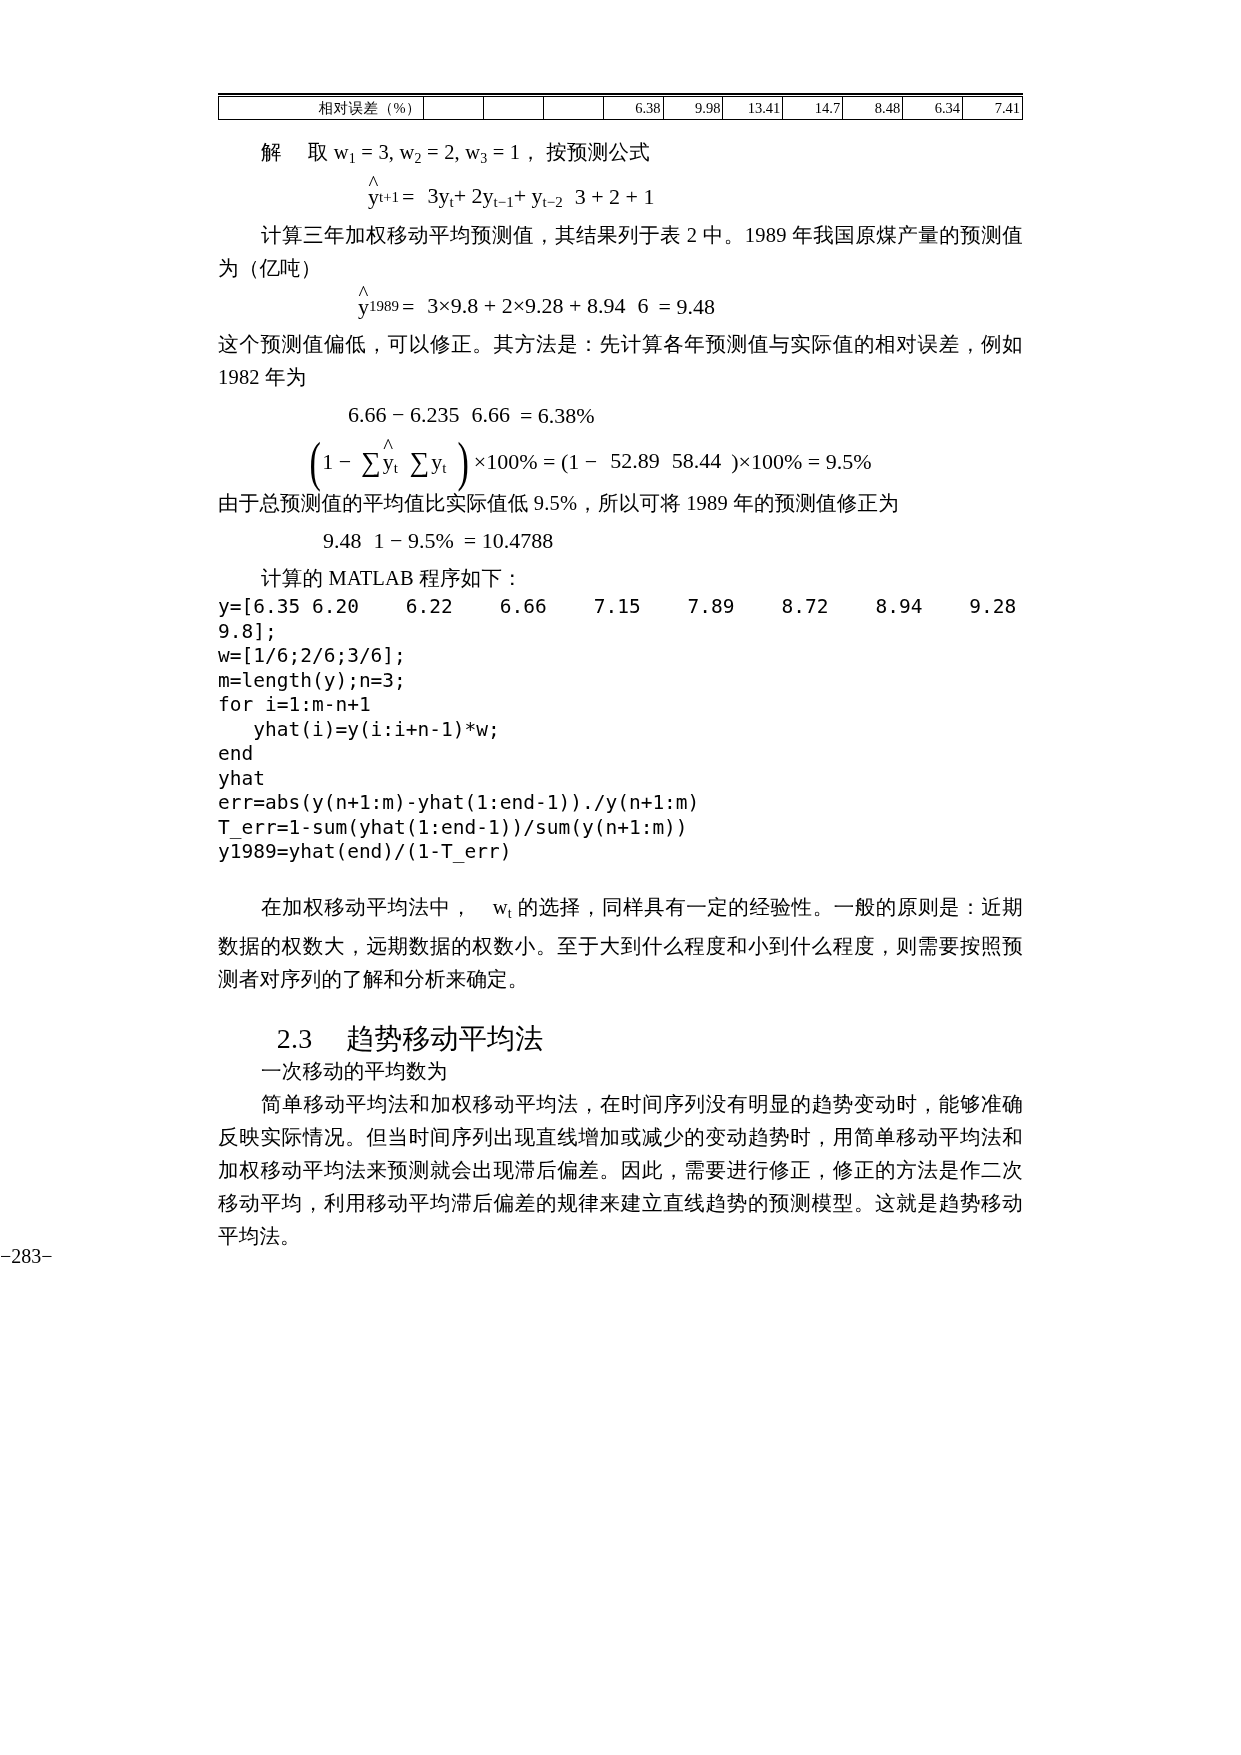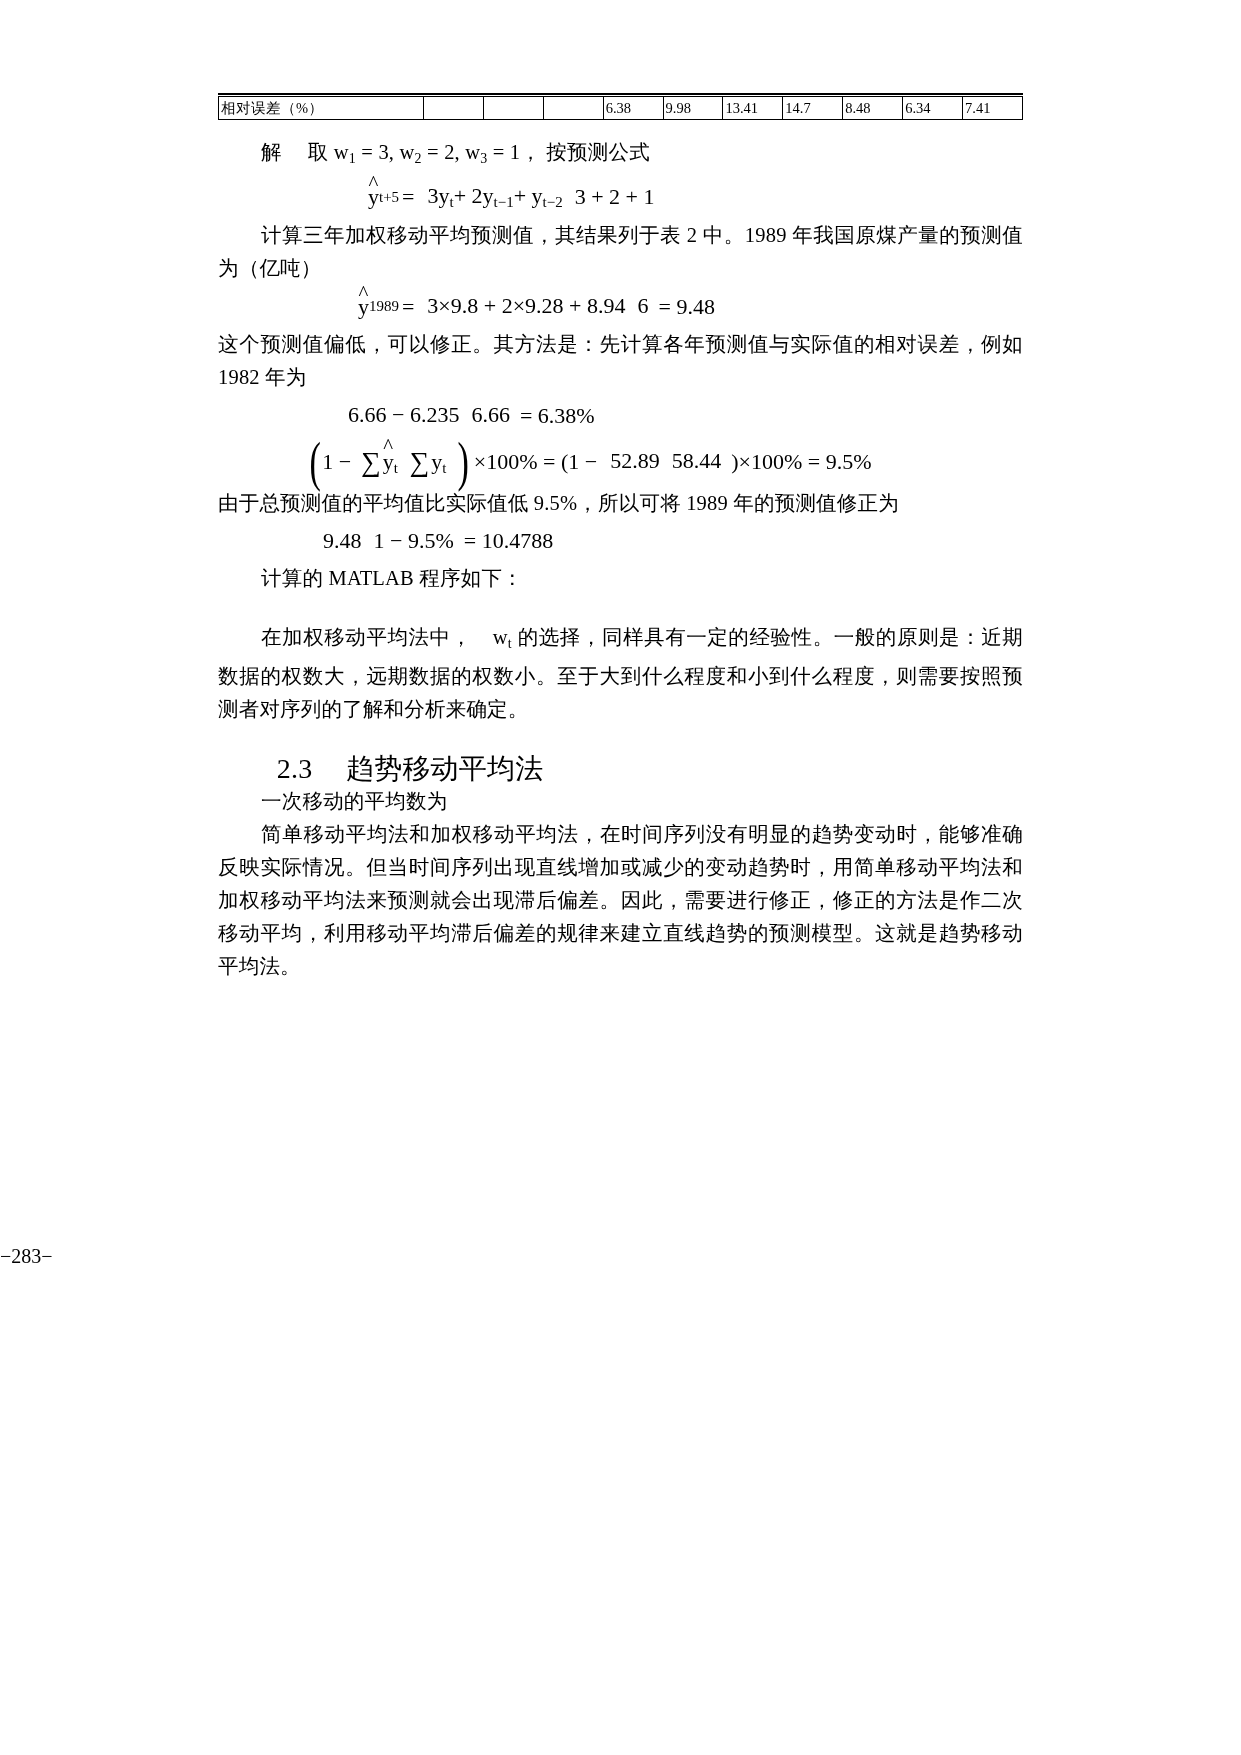--- a/index.html
+++ b/index.html
@@ -40,21 +40,21 @@
     border-collapse: collapse;
     width: 805px;
     table-layout: fixed;
     font-size: 14.5px;
     font-family: "Liberation Serif", serif;
   }
   table.frag td {
     border: 1px solid #000;
     border-bottom: 1px solid #000;
     height: 22px;
-    text-align: left;
+    text-align: right;
     vertical-align: middle;
     padding: 0 2px;
     line-height: 20px;
     white-space: nowrap;
   }
   table.frag td.label {
     width: 200px;
     letter-spacing: 0.5px;
   }
   table.frag td.blank { }
@@ -214,21 +214,21 @@
       <span>= 1，</span>
       <span>按预测公式</span>
     </p>
 
     <div class="gap-s"></div>
 
     <div class="math center-a">
       <span class="math-row">
         <span class="hat">
           <span class="hatmark">^</span><span>y</span></span>
-          <sub>t+5</sub>
+          <sub>t+1</sub>
         <span class="opspace">=</span>
         <span class="frac">
           <span class="num"><span>3y</span><sub>t</sub><span>+ 2y</span><sub>t−1</sub><span>+ y</span><sub>t−2</sub></span>
           <span class="bar"></span>
           <span class="den">3 + 2 + 1</span>
         </span>
       </span>
     </div>
 
     <div class="gap-s"></div>
@@ -308,20 +308,31 @@
           <span class="den">1 − 9.5%</span>
         </span>
         <span>= 10.4788</span>
       </span>
     </div>
 
     <div class="gap-s"></div>
 
     <p class="para indent">计算的 MATLAB 程序如下：</p>
 
+    <pre class="code">y=[6.35 6.20    6.22    6.66    7.15    7.89    8.72    8.94    9.28
+9.8];
+w=[1/6;2/6;3/6];
+m=length(y);n=3;
+for i=1:m-n+1
+   yhat(i)=y(i:i+n-1)*w;
+end
+yhat
+err=abs(y(n+1:m)-yhat(1:end-1))./y(n+1:m)
+T_err=1-sum(yhat(1:end-1))/sum(y(n+1:m))
+y1989=yhat(end)/(1-T_err)</pre>
 
     <div class="gap-l"></div>
 
     <p class="para indent">
       <span>在加权移动平均法中，</span>　<span><span>w</span><sub>t</sub></span>
       <span>的选择，同样具有一定的经验性。一般的原则是：近期数据的权数大，远期数据的权数小。至于大到什么程度和小到什么程度，则需要按照预测者对序列的了解和分析来确定。</span>
     </p>
 
     <div class="gap-l"></div>
 

